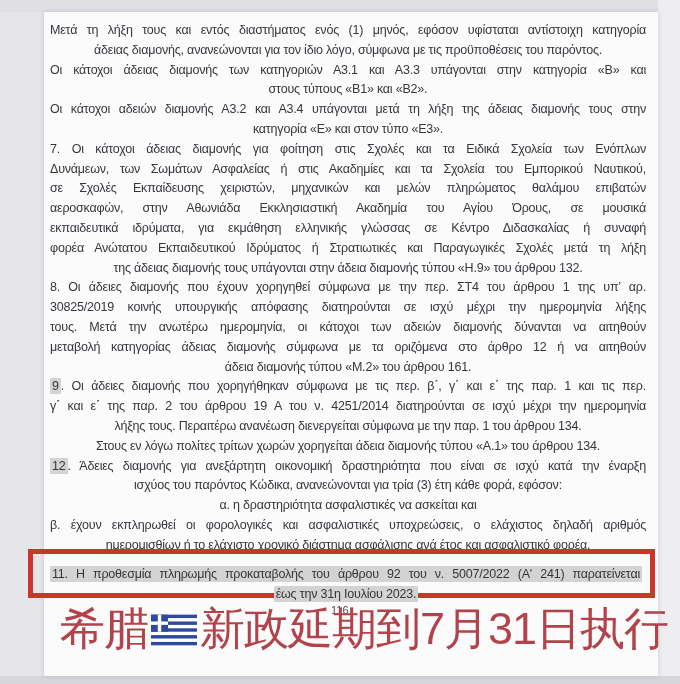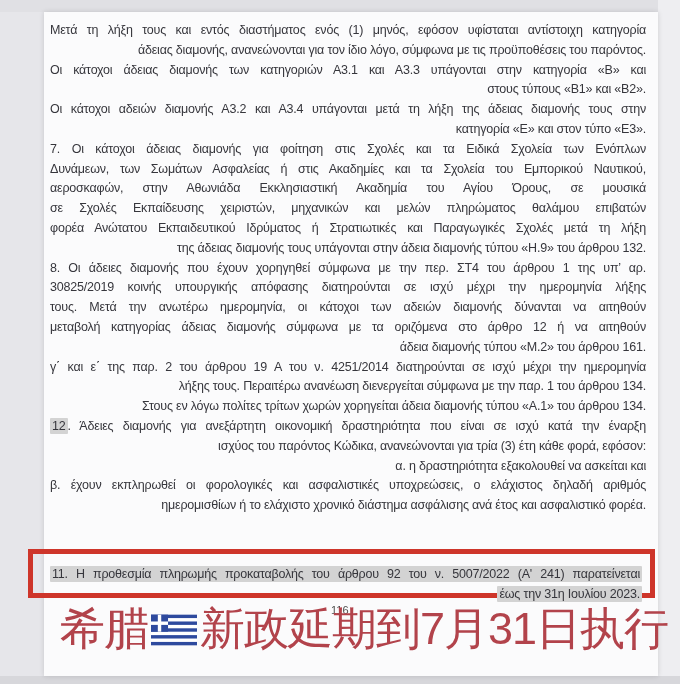--- a/index.html
+++ b/index.html
@@ -14,21 +14,21 @@
   .sheet{
     position:absolute;left:44px;top:12px;width:614px;height:664px;
     background:var(--sheet-bg,#fbfbfc);
     box-shadow:0 0 5px rgba(0,0,0,.14);
   }
   .text-col{
     position:absolute;left:6px;top:9px;width:596px;
     color:var(--text-color,#36363c);
     font-size:12.5px;letter-spacing:-0.2px;
   }
-  .doc-line{height:19.8px;line-height:19.8px;white-space:nowrap;text-align:right;}
+  .doc-line{height:19.8px;line-height:19.8px;white-space:nowrap;text-align:center;}
   .doc-line.just{white-space:normal;text-align:justify;text-align-last:justify;height:19.8px;overflow:hidden;}
   .hl{background:var(--hl-bg,#d3d3d3);padding:1px 2px;border-radius:1px;}
   .alert-box{
     position:absolute;left:28px;top:549px;width:627px;height:49px;box-sizing:border-box;
     border:5px solid var(--alert-border,#ce352a);
     padding:11px 8px 0 17px;
     color:var(--text-color,#36363c);
     font-size:12.5px;letter-spacing:-0.2px;
     background:transparent;
   }
@@ -58,35 +58,37 @@
   <div class="sheet">
     <div class="text-col">
         <div class="doc-line just">Μετά τη λήξη τους και εντός διαστήματος ενός (1) μηνός, εφόσον υφίσταται αντίστοιχη κατηγορία</div>
         <div class="doc-line">άδειας διαμονής, ανανεώνονται για τον ίδιο λόγο, σύμφωνα με τις προϋποθέσεις του παρόντος.</div>
         <div class="doc-line just">Οι κάτοχοι άδειας διαμονής των κατηγοριών Α3.1 και Α3.3 υπάγονται στην κατηγορία «Β» και</div>
         <div class="doc-line">στους τύπους «Β1» και «Β2».</div>
         <div class="doc-line just">Οι κάτοχοι αδειών διαμονής Α3.2 και Α3.4 υπάγονται μετά τη λήξη της άδειας διαμονής τους στην</div>
         <div class="doc-line">κατηγορία «Ε» και στον τύπο «Ε3».</div>
         <div class="doc-line just">7. Οι κάτοχοι άδειας διαμονής για φοίτηση στις Σχολές και τα Ειδικά Σχολεία των Ενόπλων</div>
         <div class="doc-line just">Δυνάμεων, των Σωμάτων Ασφαλείας ή στις Ακαδημίες και τα Σχολεία του Εμπορικού Ναυτικού,</div>
+        <div class="doc-line just">σε Σχολές Εκπαίδευσης χειριστών, μηχανικών και μελών πληρώματος θαλάμου επιβατών</div>
         <div class="doc-line just">αεροσκαφών, στην Αθωνιάδα Εκκλησιαστική Ακαδημία του Αγίου Όρους, σε μουσικά</div>
-        <div class="doc-line just">σε Σχολές Εκπαίδευσης χειριστών, μηχανικών και μελών πληρώματος θαλάμου επιβατών</div>
+        <div class="doc-line just">εκπαιδευτικά ιδρύματα, για εκμάθηση ελληνικής γλώσσας σε Κέντρο Διδασκαλίας ή συναφή</div>
         <div class="doc-line just">φορέα Ανώτατου Εκπαιδευτικού Ιδρύματος ή Στρατιωτικές και Παραγωγικές Σχολές μετά τη λήξη</div>
         <div class="doc-line">της άδειας διαμονής τους υπάγονται στην άδεια διαμονής τύπου «Η.9» του άρθρου 132.</div>
         <div class="doc-line just">8. Οι άδειες διαμονής που έχουν χορηγηθεί σύμφωνα με την περ. ΣΤ4 του άρθρου 1 της υπ’ αρ.</div>
         <div class="doc-line just">30825/2019 κοινής υπουργικής απόφασης διατηρούνται σε ισχύ μέχρι την ημερομηνία λήξης</div>
         <div class="doc-line just">τους. Μετά την ανωτέρω ημερομηνία, οι κάτοχοι των αδειών διαμονής δύνανται να αιτηθούν</div>
         <div class="doc-line just">μεταβολή κατηγορίας άδειας διαμονής σύμφωνα με τα οριζόμενα στο άρθρο 12 ή να αιτηθούν</div>
         <div class="doc-line">άδεια διαμονής τύπου «Μ.2» του άρθρου 161.</div>
+        <div class="doc-line just"><span class="hl">9</span>. Οι άδειες διαμονής που χορηγήθηκαν σύμφωνα με τις περ. β΄, γ΄ και ε΄ της παρ. 1 και τις περ.</div>
         <div class="doc-line just">γ΄ και ε΄ της παρ. 2 του άρθρου 19 Α του ν. 4251/2014 διατηρούνται σε ισχύ μέχρι την ημερομηνία</div>
         <div class="doc-line">λήξης τους. Περαιτέρω ανανέωση διενεργείται σύμφωνα με την παρ. 1 του άρθρου 134.</div>
         <div class="doc-line">Στους εν λόγω πολίτες τρίτων χωρών χορηγείται άδεια διαμονής τύπου «Α.1» του άρθρου 134.</div>
         <div class="doc-line just"><span class="hl">12</span>. Άδειες διαμονής για ανεξάρτητη οικονομική δραστηριότητα που είναι σε ισχύ κατά την έναρξη</div>
         <div class="doc-line">ισχύος του παρόντος Κώδικα, ανανεώνονται για τρία (3) έτη κάθε φορά, εφόσον:</div>
-        <div class="doc-line">α. η δραστηριότητα εξακολουθεί να ασκείται και</div>
+        <div class="doc-line">α. η δραστηριότητα ασφαλιστικές να ασκείται και</div>
         <div class="doc-line just">β. έχουν εκπληρωθεί οι φορολογικές και ασφαλιστικές υποχρεώσεις, ο ελάχιστος δηλαδή αριθμός</div>
         <div class="doc-line">ημερομισθίων ή το ελάχιστο χρονικό διάστημα ασφάλισης ανά έτος και ασφαλιστικό φορέα.</div>
       </div>
   </div>
 
   <div class="alert-box">
       <div class="doc-line just"><span class="hl">11. Η προθεσμία πληρωμής προκαταβολής του άρθρου 92 του ν. 5007/2022 (Α' 241) παρατείνεται</span></div>
       <div class="doc-line"><span class="hl">έως την 31η Ιουλίου 2023.</span></div>
     </div>
 

